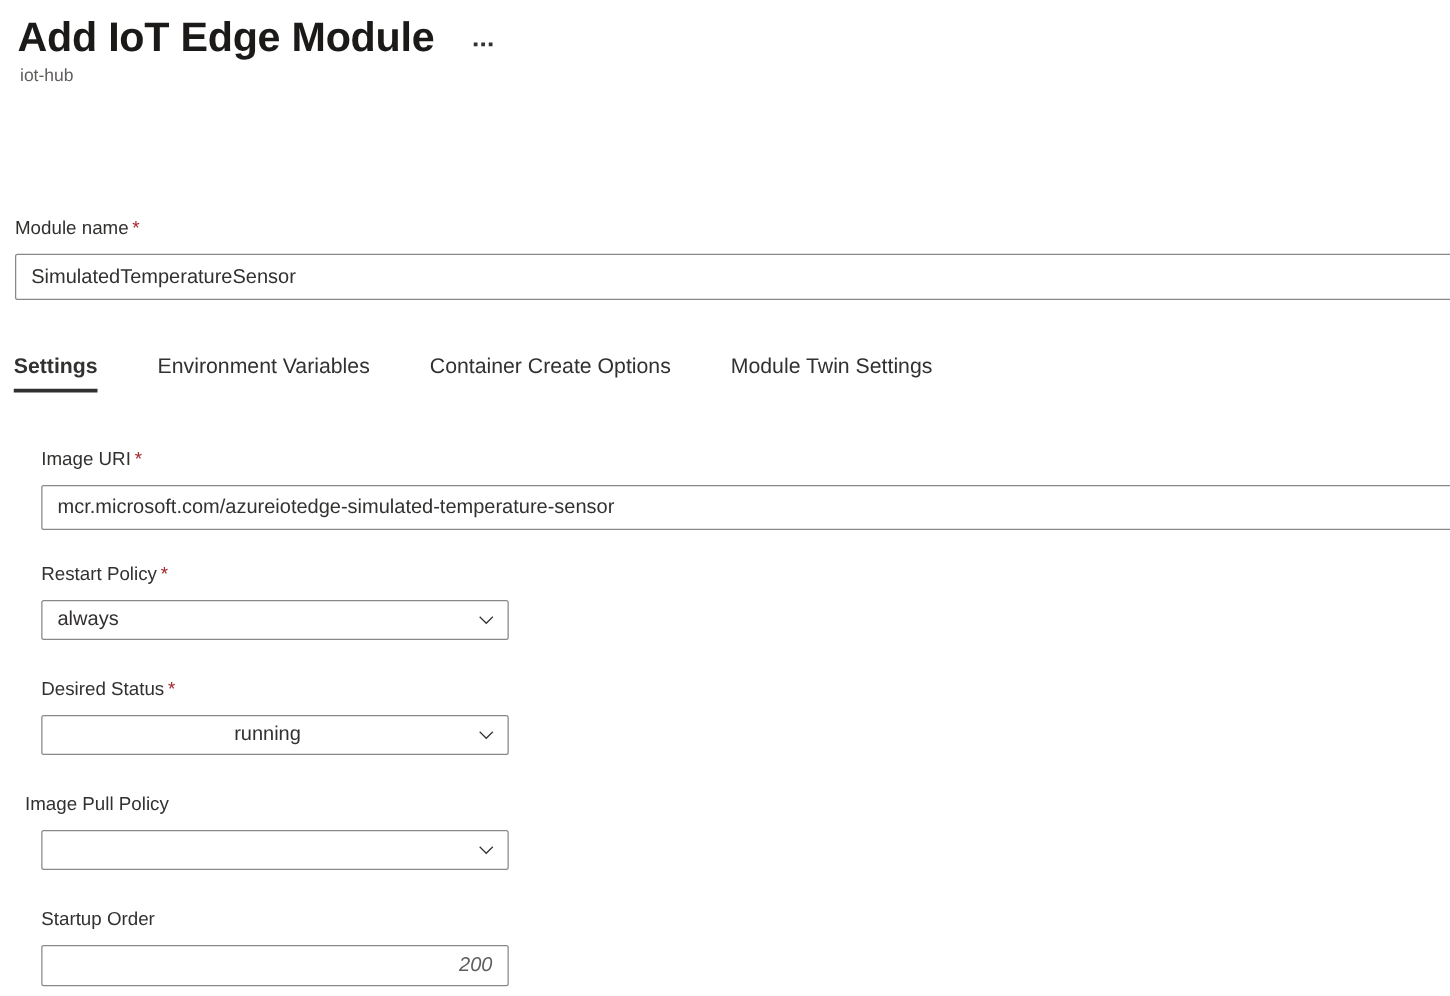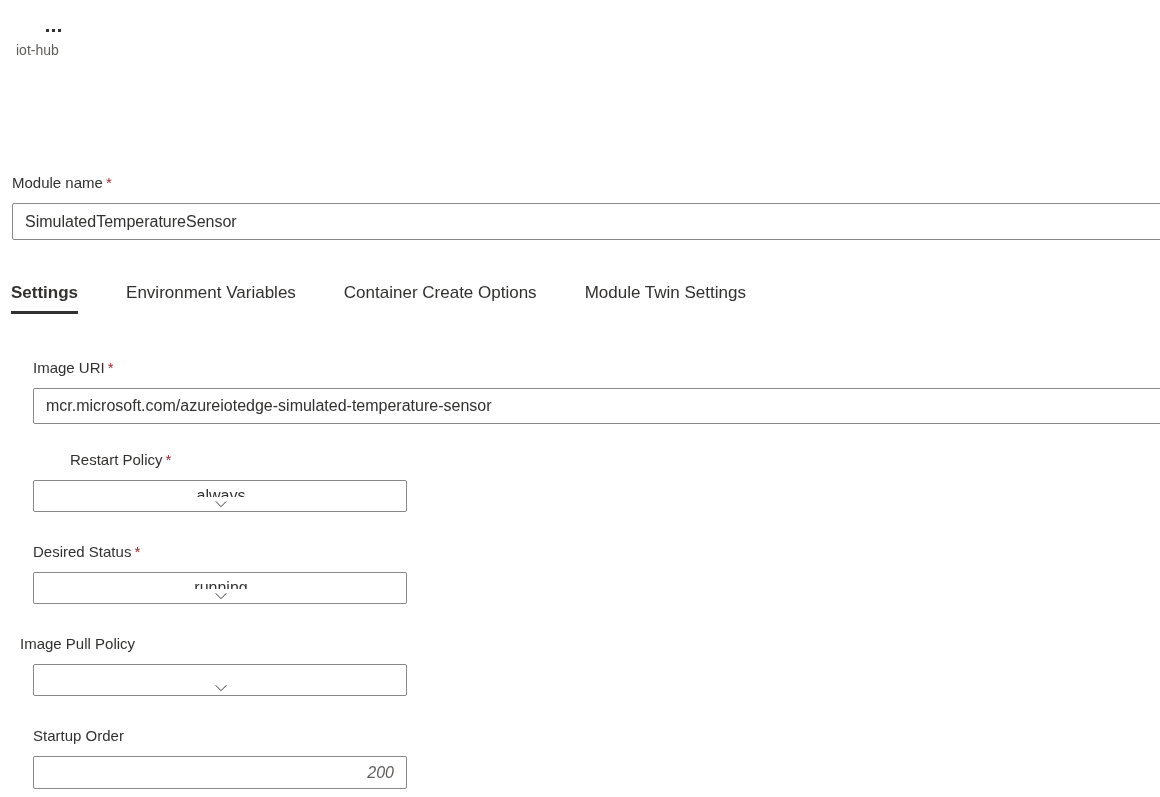--- a/index.html
+++ b/index.html
@@ -179,38 +179,37 @@
     padding: 0 12px;
     border: 1px solid #8a8886;
     border-radius: 2px;
     background: #ffffff;
     font-family: "Liberation Sans", sans-serif;
     font-size: 16px;
     color: #323130;
     outline: none;
   }
 
-  .restart-label  { left: 33px; top: 449px; margin-left: 37px; }
+  .restart-label  { left: 33px; top: 449px; }
   .desired-label  { left: 33px; top: 541px; }
   .pull-label     { left: 20px; top: 633px; }
   .startup-label  { left: 33px; top: 725px; }
 
   .dropdown {
     position: absolute;
     left: 33px;
     width: 374px;
     height: 32px;
     border: 1px solid #8a8886;
     border-radius: 2px;
     background: #ffffff;
     display: flex;
     align-items: center;
     padding: 0 10px 0 12px;
     cursor: pointer;
-    flex-direction: column;
   }
   .dropdown .dd-value {
     flex: 1;
     font-size: 16px;
     line-height: 30px;
     color: #323130;
     white-space: nowrap;
     overflow: hidden;
   }
   .dropdown .chev {
@@ -245,20 +244,21 @@
     opacity: 1;
   }
 </style>
 </head>
 <body>
 
 <div class="page">
 
   <div class="header">
     <div class="title-row">
+      <div class="blade-title">Add IoT Edge Module</div>
       <button class="ellipsis-btn" title="More">
         <span class="dot"></span>
         <span class="dot"></span>
         <span class="dot"></span>
       </button>
     </div>
     <div class="blade-subtitle">iot-hub</div>
   </div>
 
 

